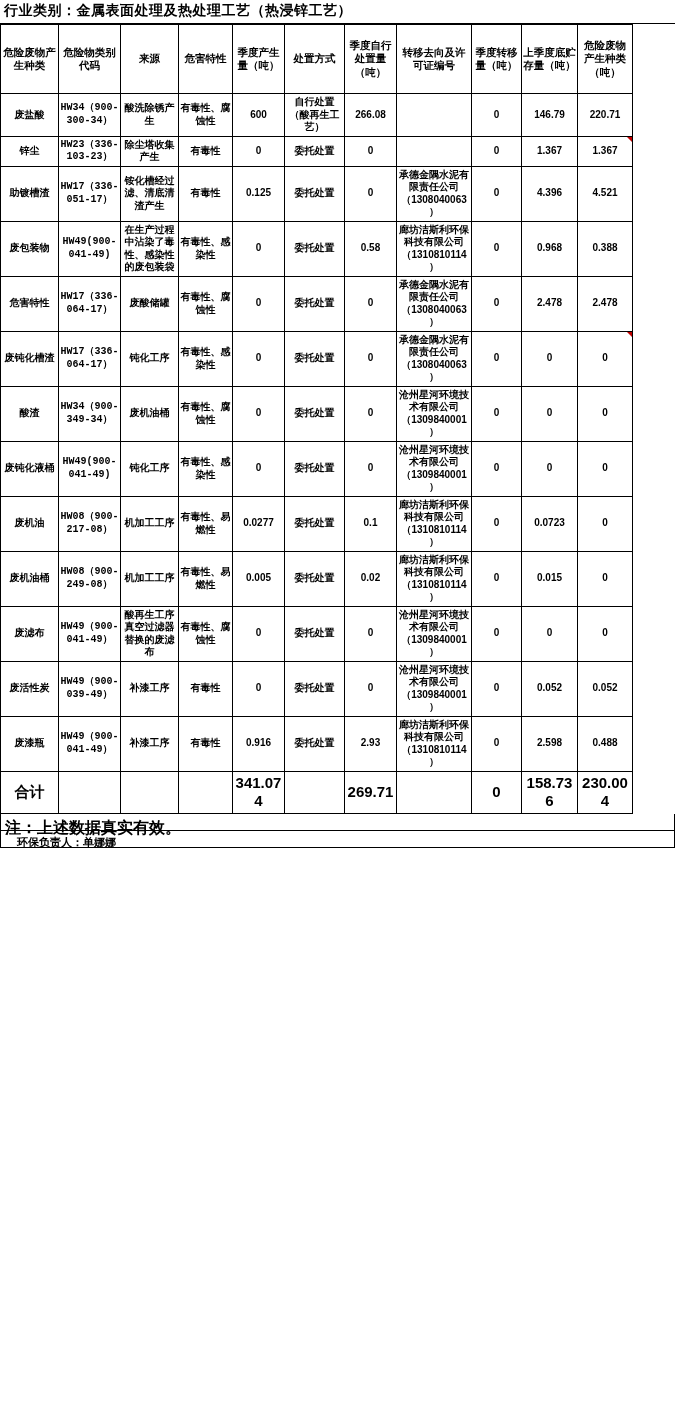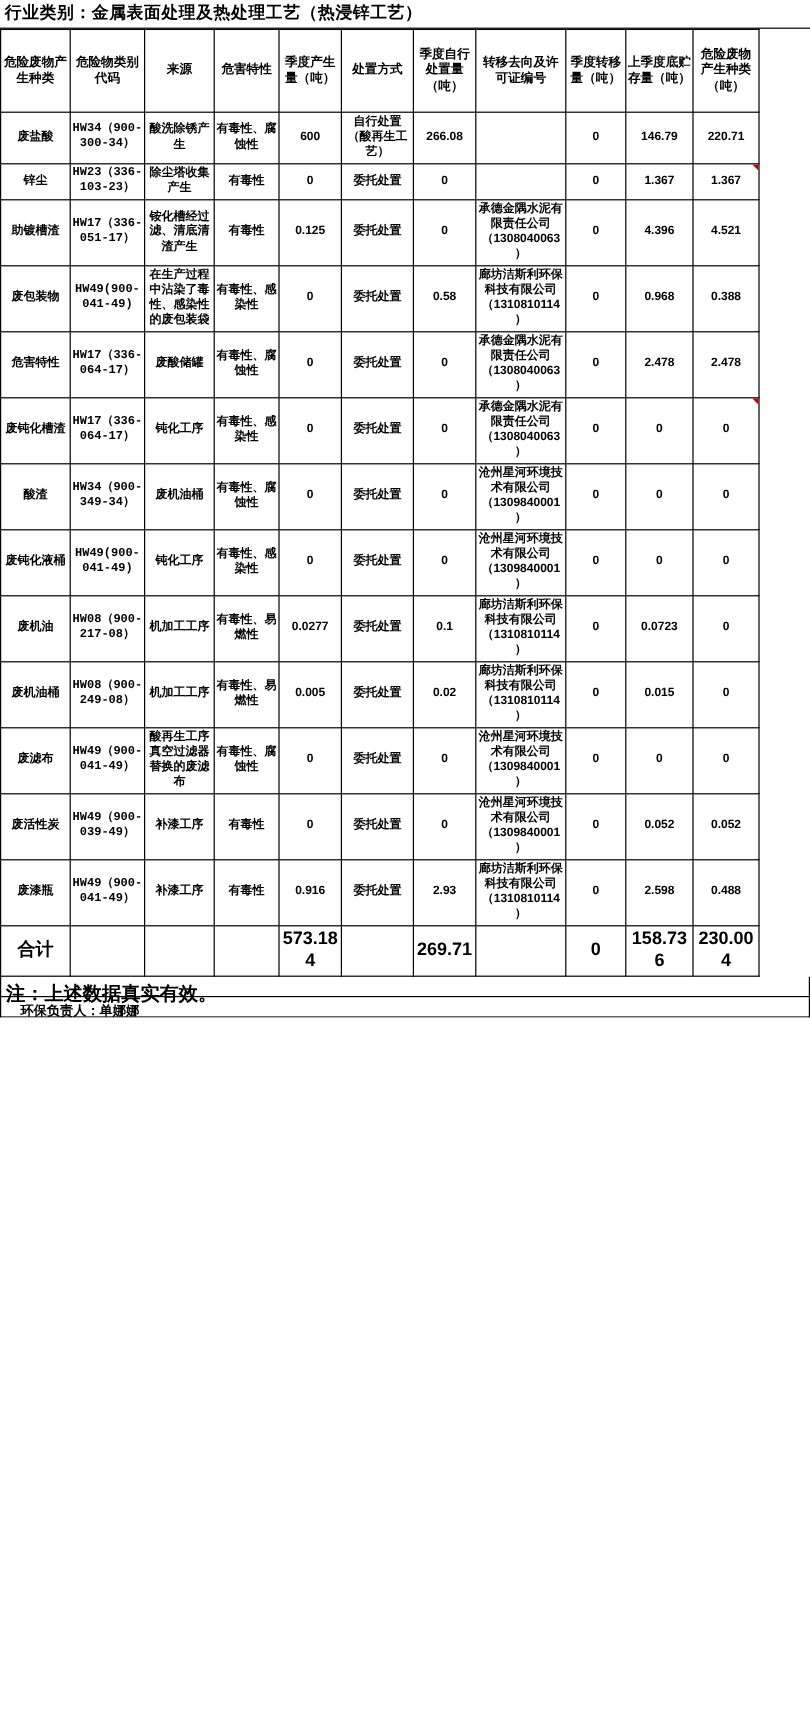--- a/index.html
+++ b/index.html
@@ -314,21 +314,21 @@
         <td class="dest">廊坊洁斯利环保科技有限公司（1310810114）</td>
         <td class="num">0</td>
         <td class="num">2.598</td>
         <td class="num">0.488</td>
       </tr>
       <tr class="total">
         <td>合计</td>
         <td></td>
         <td></td>
         <td></td>
-        <td class="num">573.184</td>
+        <td class="num">341.074</td>
         <td></td>
         <td class="num">269.71</td>
         <td></td>
         <td class="num">0</td>
         <td class="num">158.736</td>
         <td class="num">230.004</td>
       </tr>
     </tbody>
   </table>
 

